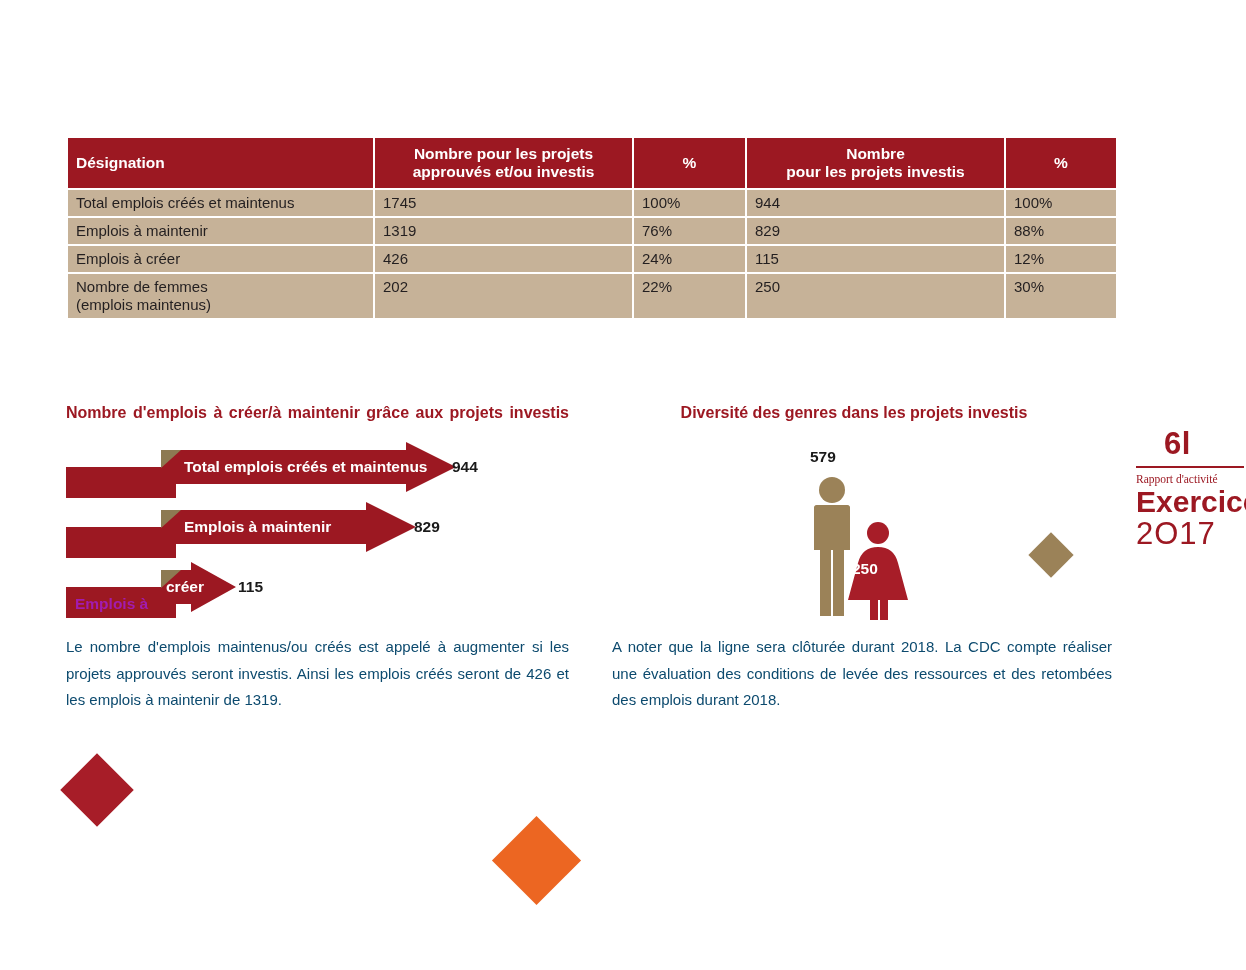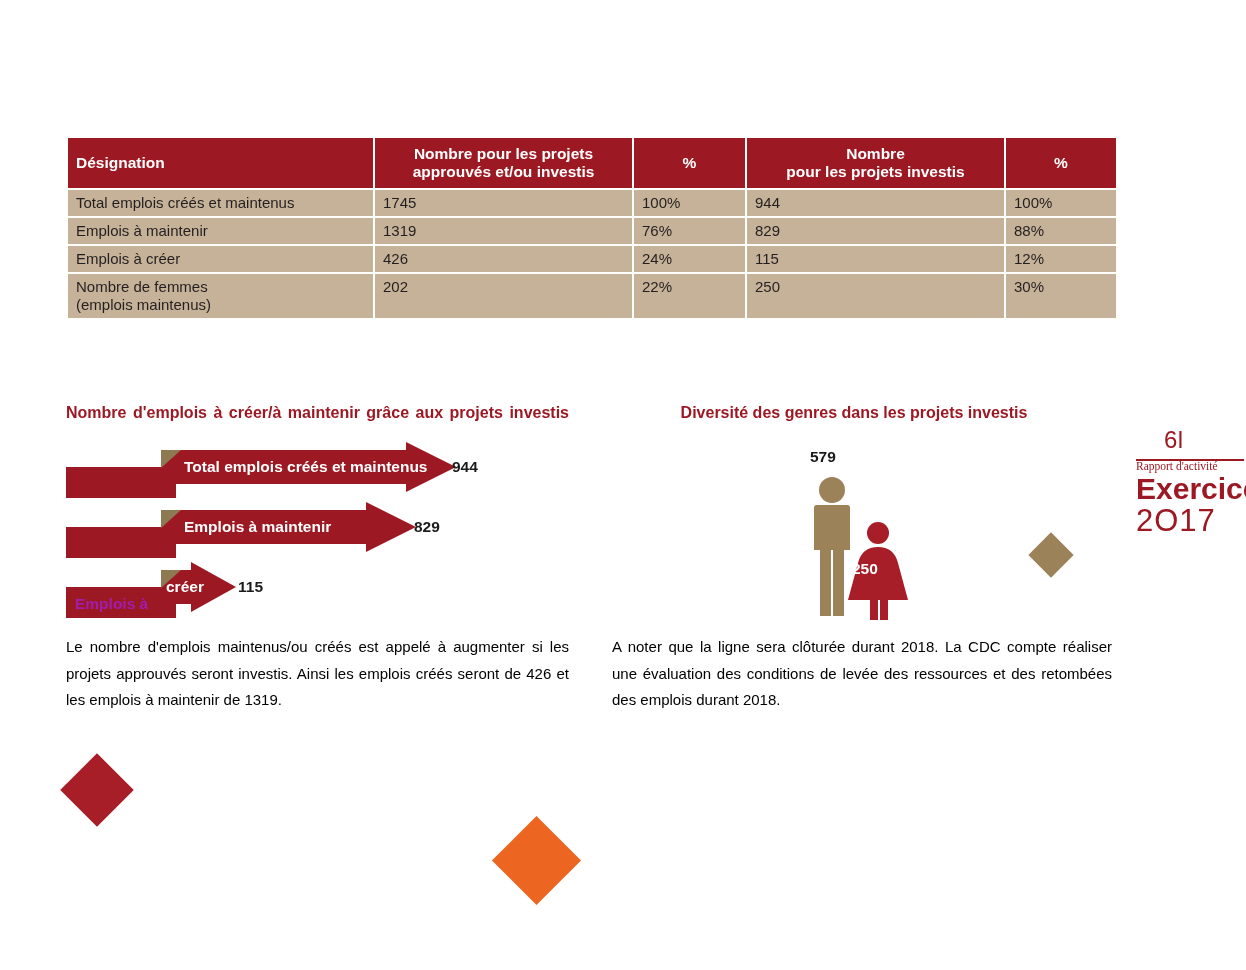--- a/index.html
+++ b/index.html
@@ -157,21 +157,21 @@
     font-weight: bold;
     color: #ffffff;
     z-index: 3;
   }
 
   
   .body-para {
     position: absolute;
     font-size: 15px;
     line-height: 1.78;
-    color: #000000;
+    color: #0c4a6e;
     text-align: justify;
   }
   #para-left {
     left: 66px;
     top: 634px;
     width: 503px;
   }
   #para-right {
     left: 612px;
     top: 634px;
@@ -181,34 +181,34 @@
   
   #page-marker {
     position: absolute;
     left: 1136px;
     top: 428px;
     width: 110px;
     text-align: left;
     color: #9c1822;
   }
   #page-number {
-    font-size: 24px;
-    font-weight: normal;
+    font-size: 31px;
+    font-weight: bold;
     letter-spacing: 0.5px;
     line-height: 1;
     padding-left: 28px;
   }
   #page-rule {
     margin-top: 7px;
     width: 108px;
     height: 2px;
     background: #9c1822;
   }
   #report-kicker {
-    margin-top: 0;
+    margin-top: 6px;
     font-size: 11.5px;
     line-height: 1;
     font-family: "Liberation Serif", serif;
   }
   #report-exercice {
     font-size: 30px;
     font-weight: bold;
     line-height: 1.08;
   }
   #report-year {

